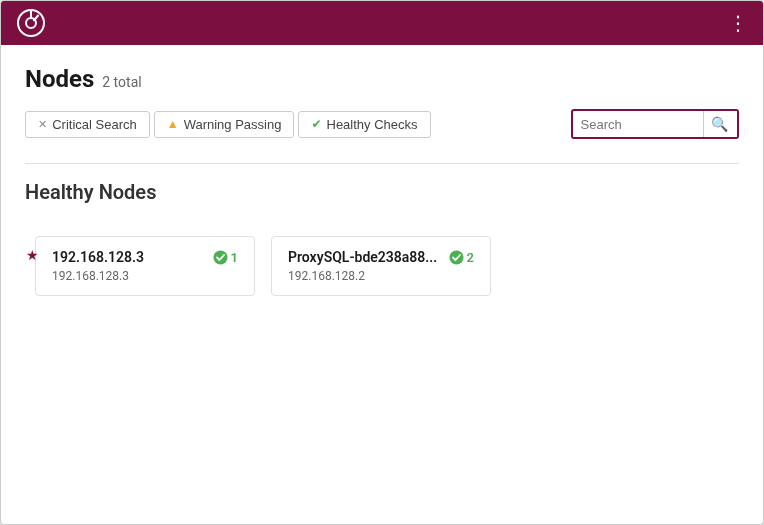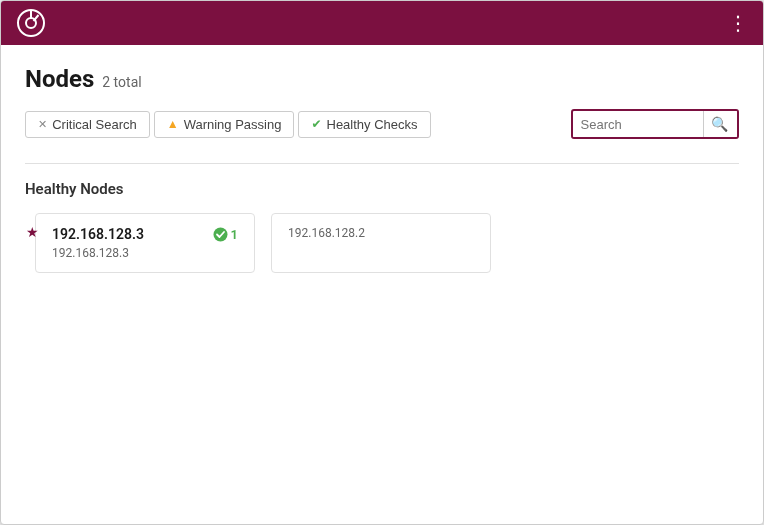--- a/index.html
+++ b/index.html
@@ -144,24 +144,24 @@
     }
 
     
     .section-divider {
       border: none;
       border-top: 1px solid #e0e0e0;
       margin-bottom: 16px;
     }
 
     .section-title {
-      font-size: 15px;
+      font-size: 20px;
       font-weight: 600;
       color: #333;
-      margin-bottom: 15px;
+      margin-bottom: 32px;
     }
 
     
     .nodes-grid {
       display: flex;
       gap: 16px;
       flex-wrap: wrap;
     }
 
     .node-card {
@@ -271,18 +271,28 @@
               <circle cx="7.5" cy="7.5" r="7" fill="#4caf50"></circle>
               <polyline points="4,7.5 6.5,10 11,5" stroke="white" stroke-width="1.8" fill="none" stroke-linecap="round" stroke-linejoin="round"></polyline>
             </svg>
             <span>1</span>
           </span>
         </div>
         <div class="node-ip">192.168.128.3</div>
       </div>
 
       <div class="node-card">
+        <div class="node-card-header">
+          <span class="node-name">ProxySQL-bde238a88...</span>
+          <span class="node-check-badge">
+            <svg width="15" height="15" viewBox="0 0 15 15">
+              <circle cx="7.5" cy="7.5" r="7" fill="#4caf50"></circle>
+              <polyline points="4,7.5 6.5,10 11,5" stroke="white" stroke-width="1.8" fill="none" stroke-linecap="round" stroke-linejoin="round"></polyline>
+            </svg>
+            <span>2</span>
+          </span>
+        </div>
         <div class="node-ip">192.168.128.2</div>
       </div>
 
     </div>
   </div>
 </div>
 
 </body></html>

